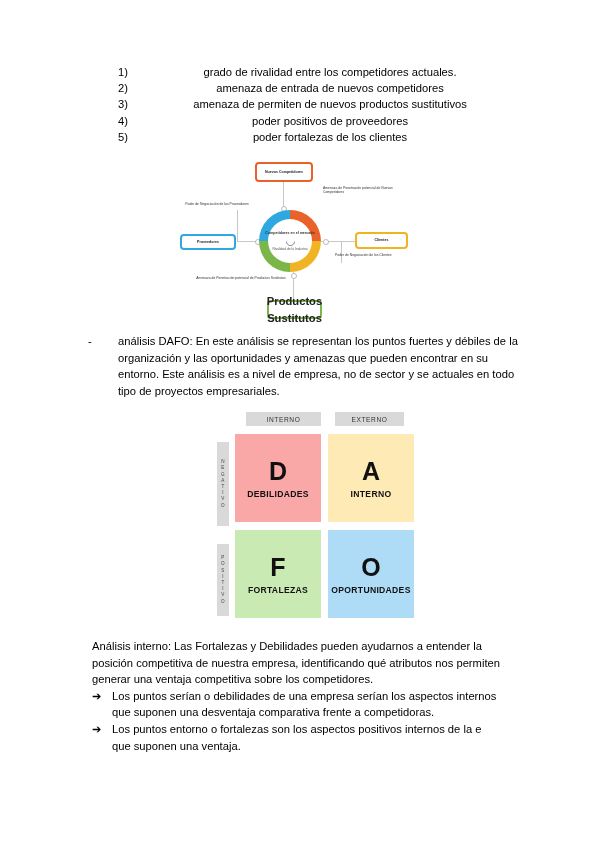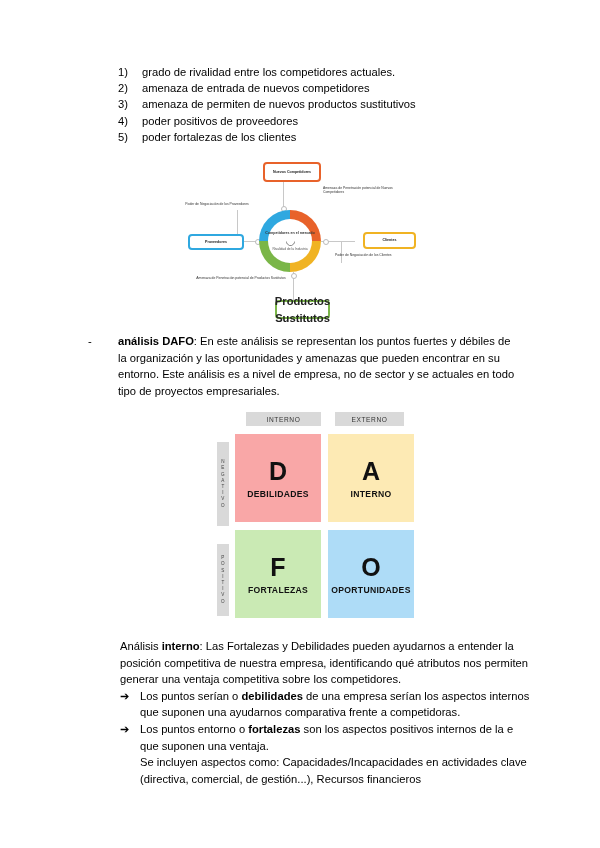--- a/index.html
+++ b/index.html
@@ -10,30 +10,30 @@
     color:#000000;
     overflow:hidden;
     position:relative;
   }
   .page{position:relative;width:600px;height:848px;}
 
   
   .num-list{position:absolute;left:118px;top:64px;width:400px;}
   .num-row{display:flex;font-size:11.2px;line-height:16.2px;}
   .num-row .idx{width:24px;flex:0 0 24px;}
-  .num-row .txt{flex:1;}
+  .num-row .txt{flex:1;text-align:center;}
 
   
   .porter{position:absolute;left:175px;top:160px;width:255px;height:165px;}
   .pbox{
     position:absolute;background:#ffffff;
     border:2px solid #22c55e;border-radius:4px;
     display:flex;align-items:center;justify-content:center;
     text-align:center;font-size:3.6px;font-weight:bold;line-height:4.6px;
-    color:#222;padding:1px 2px;box-sizing:border-box;margin-left:8px;
+    color:#222;padding:1px 2px;box-sizing:border-box;
   }
   .pbox.top{left:80px;top:2px;width:58px;height:20px;border-color:#e8622a;}
   .pbox.left{left:5px;top:74px;width:56px;height:16px;border-color:#2fa8e0;}
   .pbox.right{left:180px;top:72px;width:53px;height:17px;border-color:#f0b323;}
   .pbox.bottom{left:92px;top:140px;width:55px;height:19px;border-color:#7ab648;}
 
   .donut{
     position:absolute;left:84px;top:50px;width:62px;height:62px;border-radius:50%;
     background:conic-gradient(
       #e8622a 0deg 90deg,
@@ -100,27 +100,27 @@
     display:flex;flex-direction:column;align-items:center;justify-content:center;
   }
   .quad .big{font-size:25px;font-weight:bold;line-height:27px;color:#111;}
   .quad .cap{font-size:8.6px;font-weight:bold;letter-spacing:0.3px;color:#111;margin-top:4px;}
   .q-d{left:22px;top:22px;background:#f9a7a7;}
   .q-a{left:115px;top:22px;background:#fdeab4;}
   .q-f{left:22px;top:118px;background:#caeab4;}
   .q-o{left:115px;top:118px;background:#aedcf7;}
 
   
-  .bottom{position:absolute;left:120px;top:638px;width:410px;font-size:11.2px;line-height:16.6px;}
+  .bottom{position:absolute;left:92px;top:638px;width:410px;font-size:11.2px;line-height:16.6px;}
   .bline{display:block;}
   .bullet-row{display:flex;margin-top:0;}
   .bullet-row .arrow{width:20px;flex:0 0 20px;}
   .bullet-row .btxt{flex:1;}
   .indent{margin-left:20px;}
-  b{font-weight:bold;}
+  b{font-weight:normal;}
 </style>
 </head>
 <body>
 
 <div class="page">
 
   <div class="num-list">
     <div class="num-row">
       <span class="idx">1)</span>
       <span class="txt">grado de rivalidad entre los competidores actuales.</span>
@@ -219,24 +219,23 @@
       <div class="big">O</div>
       <div class="cap">OPORTUNIDADES</div>
     </div>
   </div>
 
   <div class="bottom">
     <span class="bline"><span>Análisis </span><b>interno</b><span>: Las Fortalezas y Debilidades pueden ayudarnos a entender la posición competitiva de nuestra empresa, identificando qué atributos nos permiten generar una ventaja competitiva sobre los competidores.</span></span>
 
     <div class="bullet-row">
       <span class="arrow">➔</span>
-      <span class="btxt"><span>Los puntos serían o </span><b>debilidades</b><span> de una empresa serían los aspectos internos que suponen una ayudarnos comparativa frente a competidoras.</span></span>
+      <span class="btxt"><span>Los puntos serían o </span><b>debilidades</b><span> de una empresa serían los aspectos internos que suponen una desventaja comparativa frente a competidoras.</span></span>
     </div>
 
     <div class="bullet-row">
       <span class="arrow">➔</span>
       <span class="btxt"><span>Los puntos entorno o </span><b>fortalezas</b><span> son los aspectos positivos internos de la e que suponen una ventaja.</span></span>
     </div>
 
-    <div class="indent">Se incluyen aspectos como: Capacidades/Incapacidades en actividades clave (directiva, comercial, de gestión...), Recursos financieros</div>
   </div>
 
 </div>
 
 </body></html>

